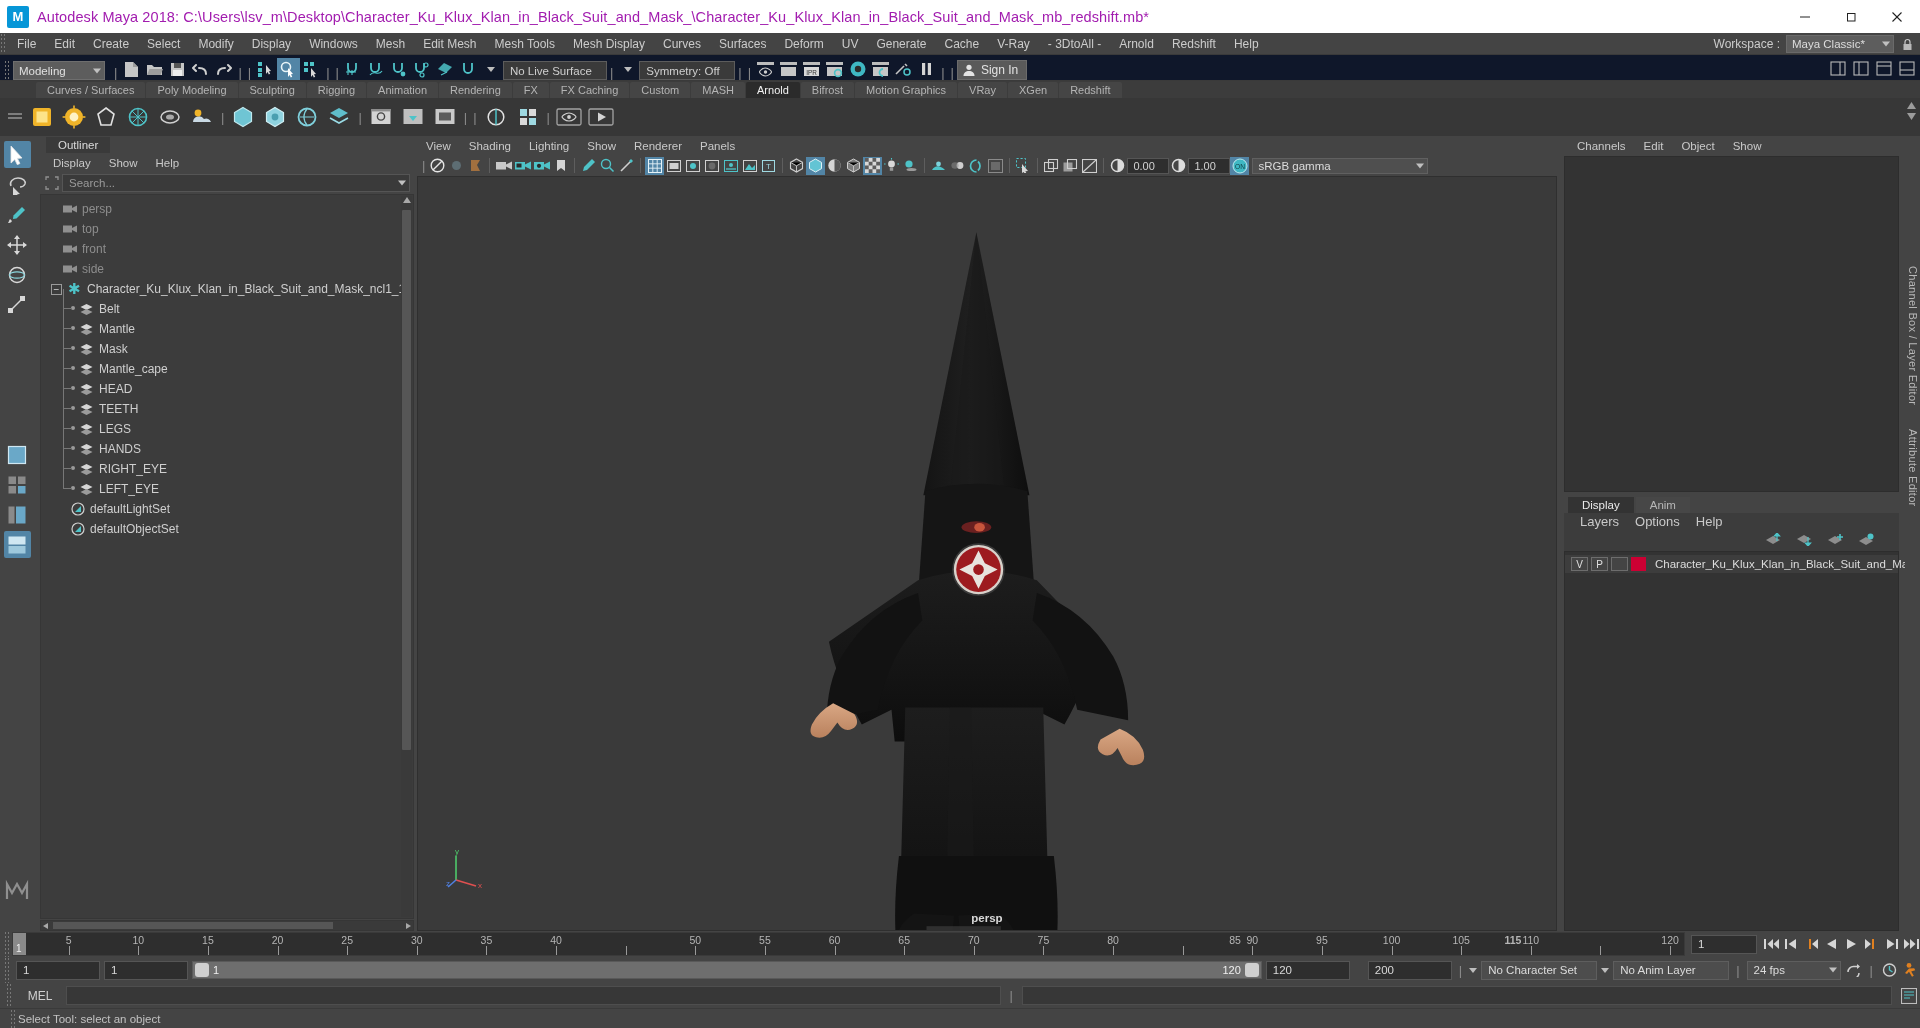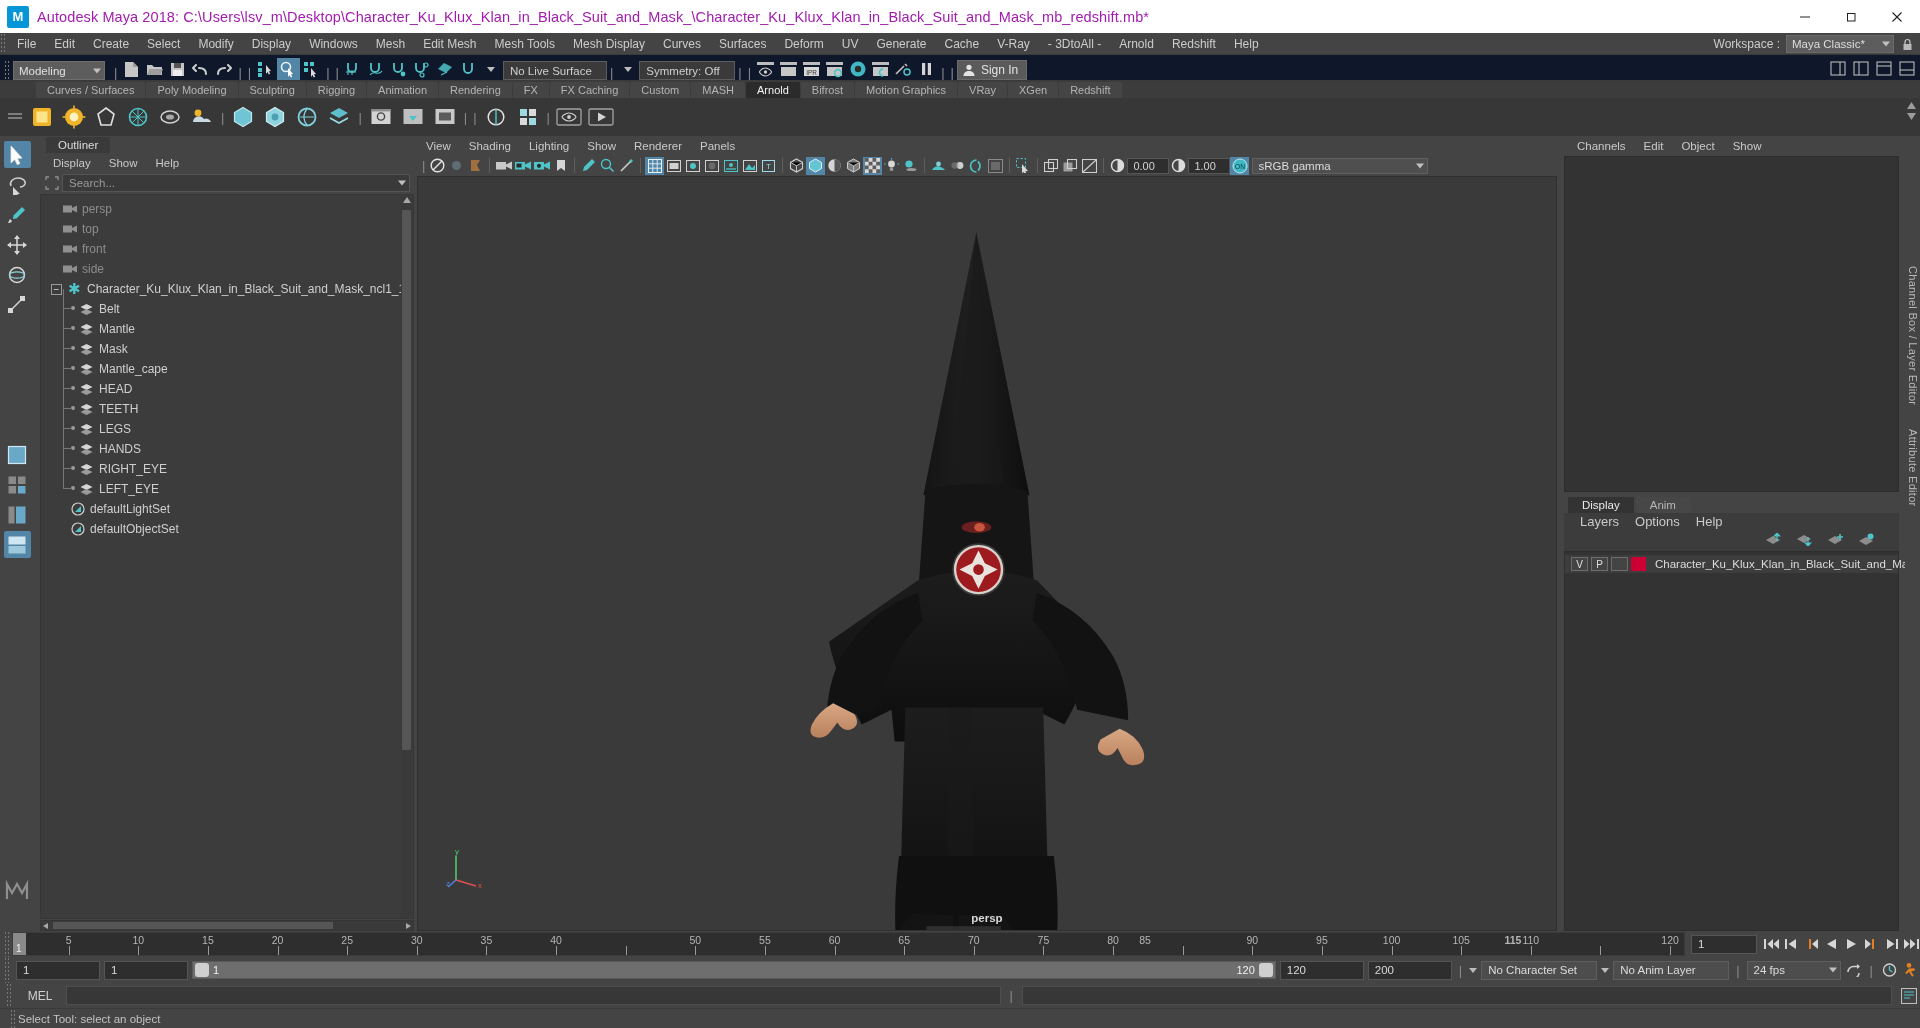--- a/index.html
+++ b/index.html
@@ -1350,21 +1350,21 @@
           <div class="ticklbl" style="left: 821.575px;">60</div>
           <div class="tick" style="left: 891.2px;"></div>
           <div class="ticklbl" style="left: 891.2px;">65</div>
           <div class="tick" style="left: 960.825px;"></div>
           <div class="ticklbl" style="left: 960.825px;">70</div>
           <div class="tick" style="left: 1030.45px;"></div>
           <div class="ticklbl" style="left: 1030.45px;">75</div>
           <div class="tick" style="left: 1100.08px;"></div>
           <div class="ticklbl" style="left: 1100.08px;">80</div>
           <div class="tick" style="left: 1169.7px;"></div>
-          <div class="ticklbl" style="left: 1132px;">85</div>
+          <div class="ticklbl" style="left: 1222px;">85</div>
           <div class="tick" style="left: 1239.33px;"></div>
           <div class="ticklbl" style="left: 1239.33px;">90</div>
           <div class="tick" style="left: 1308.95px;"></div>
           <div class="ticklbl" style="left: 1308.95px;">95</div>
           <div class="tick" style="left: 1378.57px;"></div>
           <div class="ticklbl" style="left: 1378.57px;">100</div>
           <div class="tick" style="left: 1448.2px;"></div>
           <div class="ticklbl" style="left: 1448.2px;">105</div>
           <div class="tick" style="left: 1517.83px;"></div>
           <div class="ticklbl" style="left: 1517.83px;">110</div>
@@ -1438,21 +1438,21 @@
       </div>
       <div class="rangebar">
         <div class="grip"></div>
         <span class="lbl">1</span>
         <span class="rlbl">120</span>
         <div class="grip-r"></div>
       </div>
       <div class="rf" style="width:84px;flex:0 0 84px;">
         <span>120</span>
       </div>
-      <div class="rf" style="width:84px;flex:0 0 84px;">
+      <div class="rf" style="width:84px;flex:0 0 84px;margin-left:14px;">
         <span>200</span>
       </div>
       <span class="sepbar">|</span>
       <span class="tri-down"></span>
       <div class="small-combo" style="width:116px;flex:0 0 116px;">
         <span>No Character Set</span>
       </div>
       <span class="tri-down"></span>
       <div class="small-combo" style="width:116px;flex:0 0 116px;">
         <span>No Anim Layer</span>

